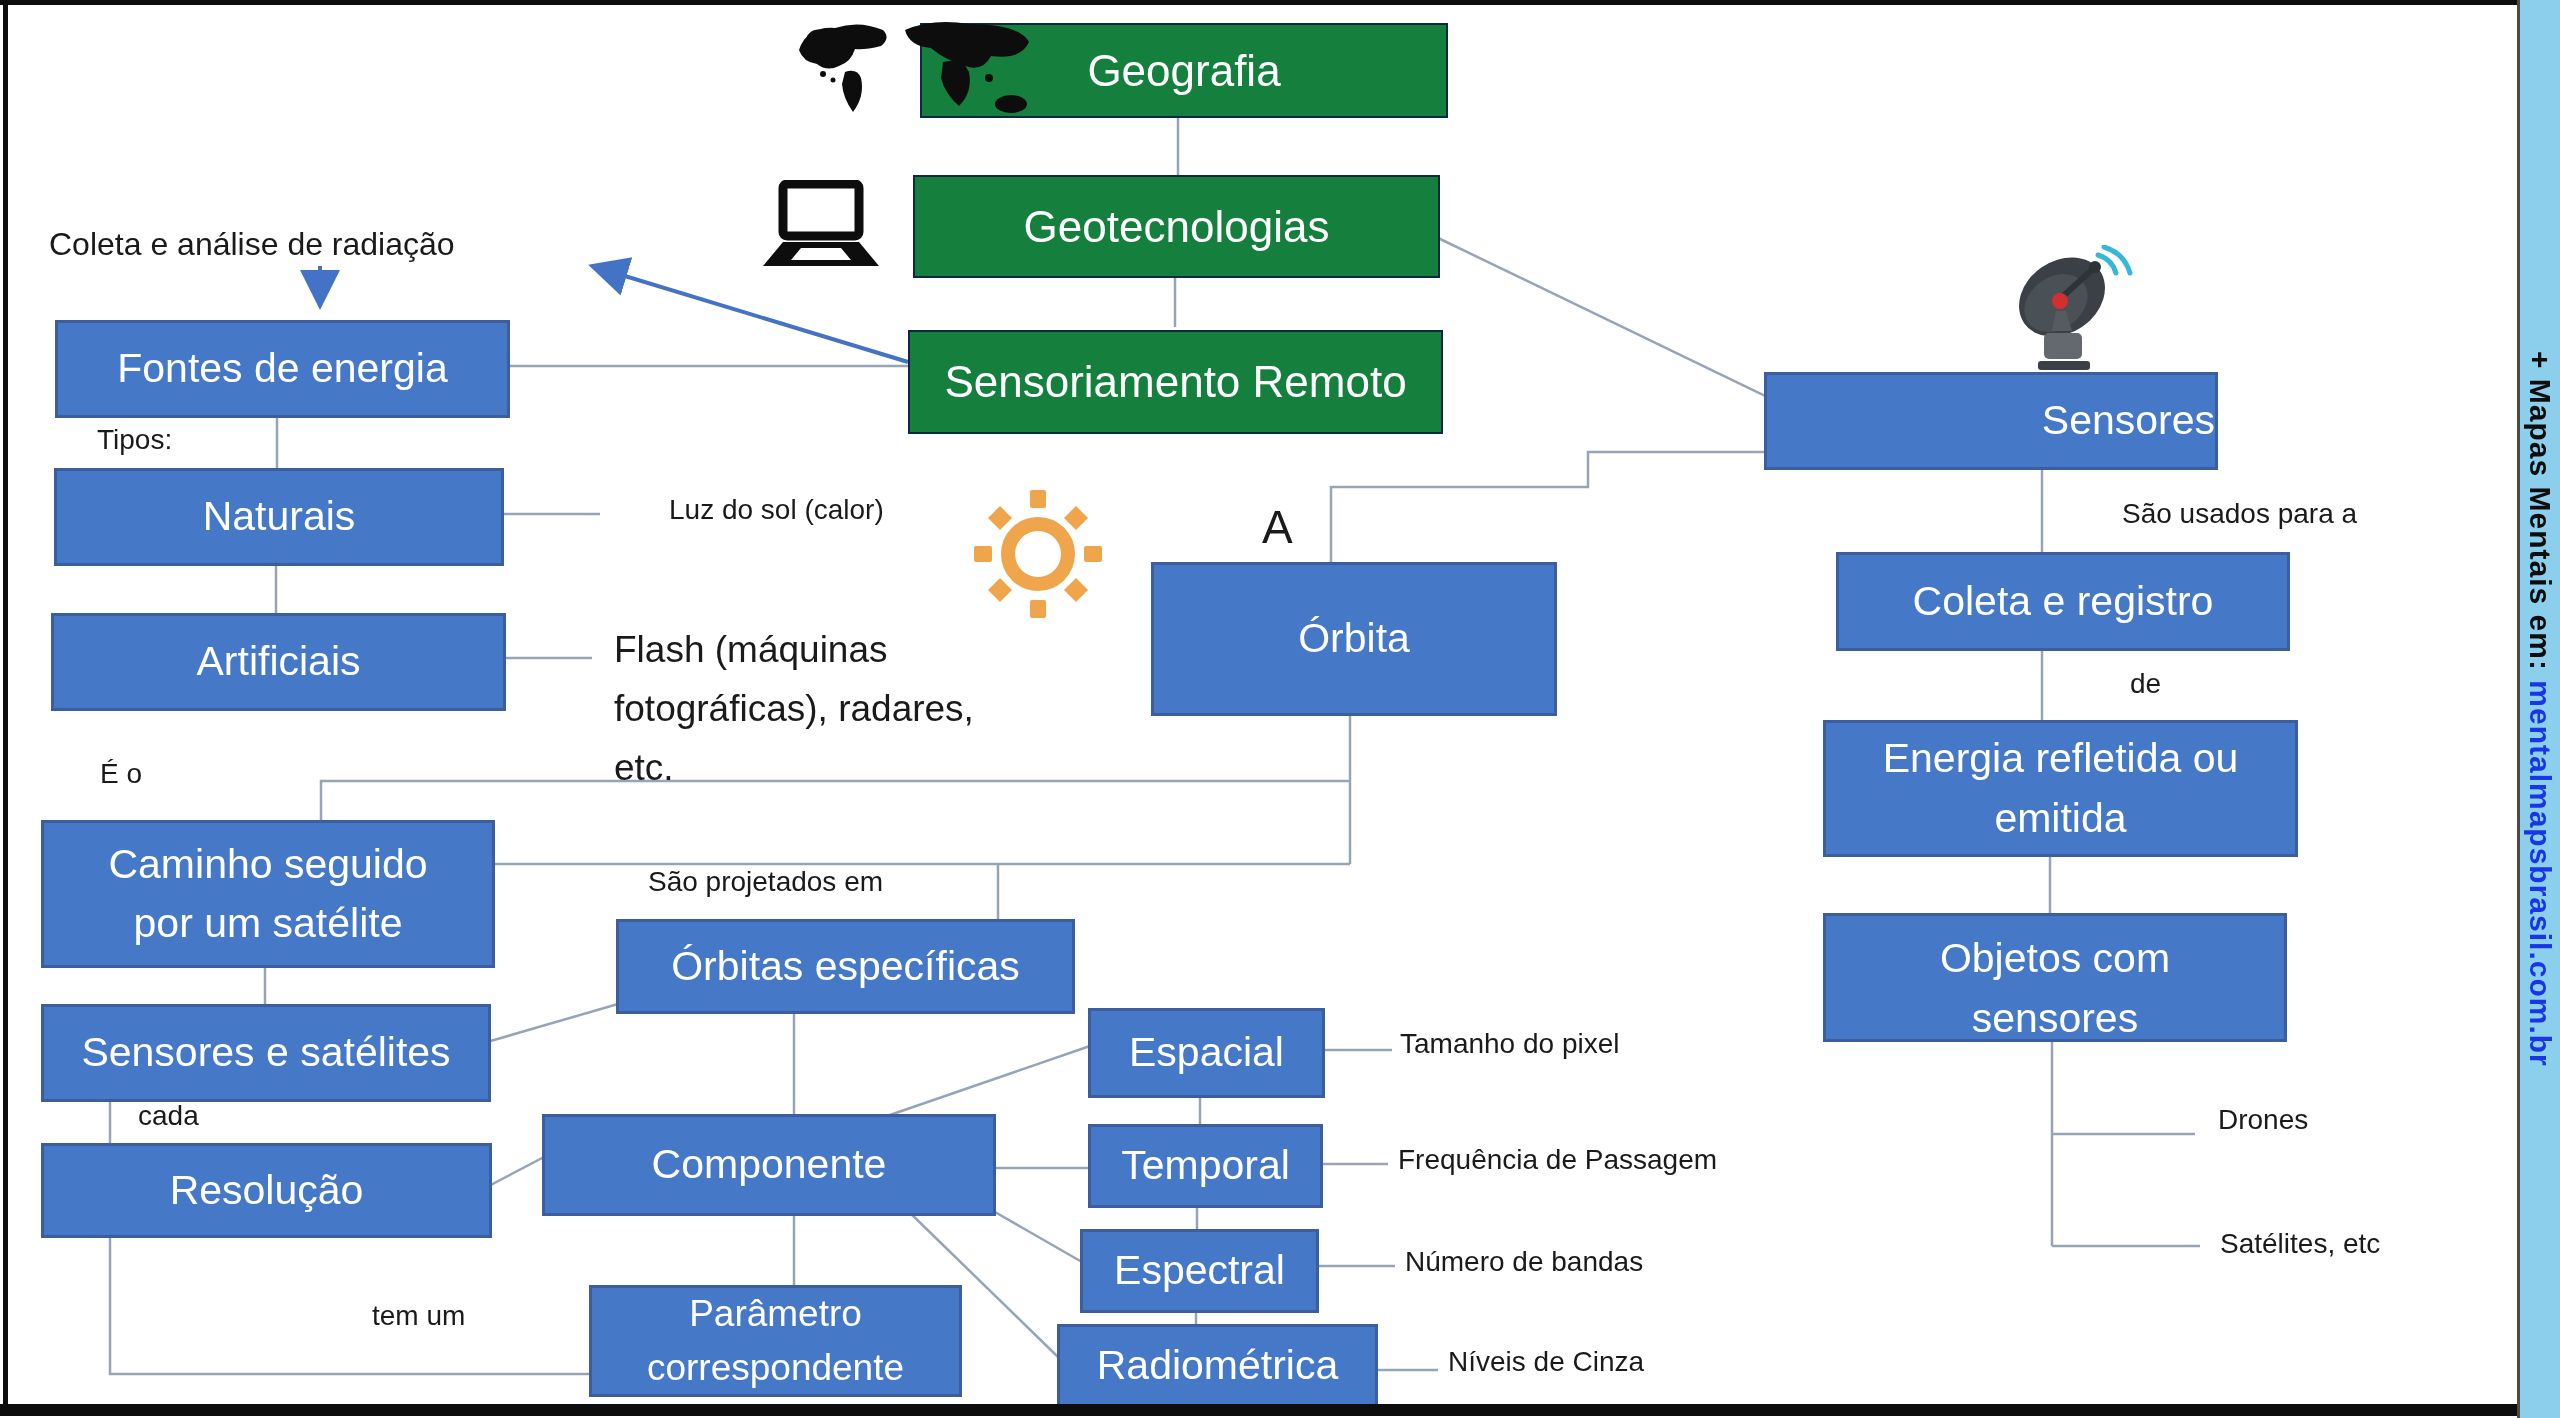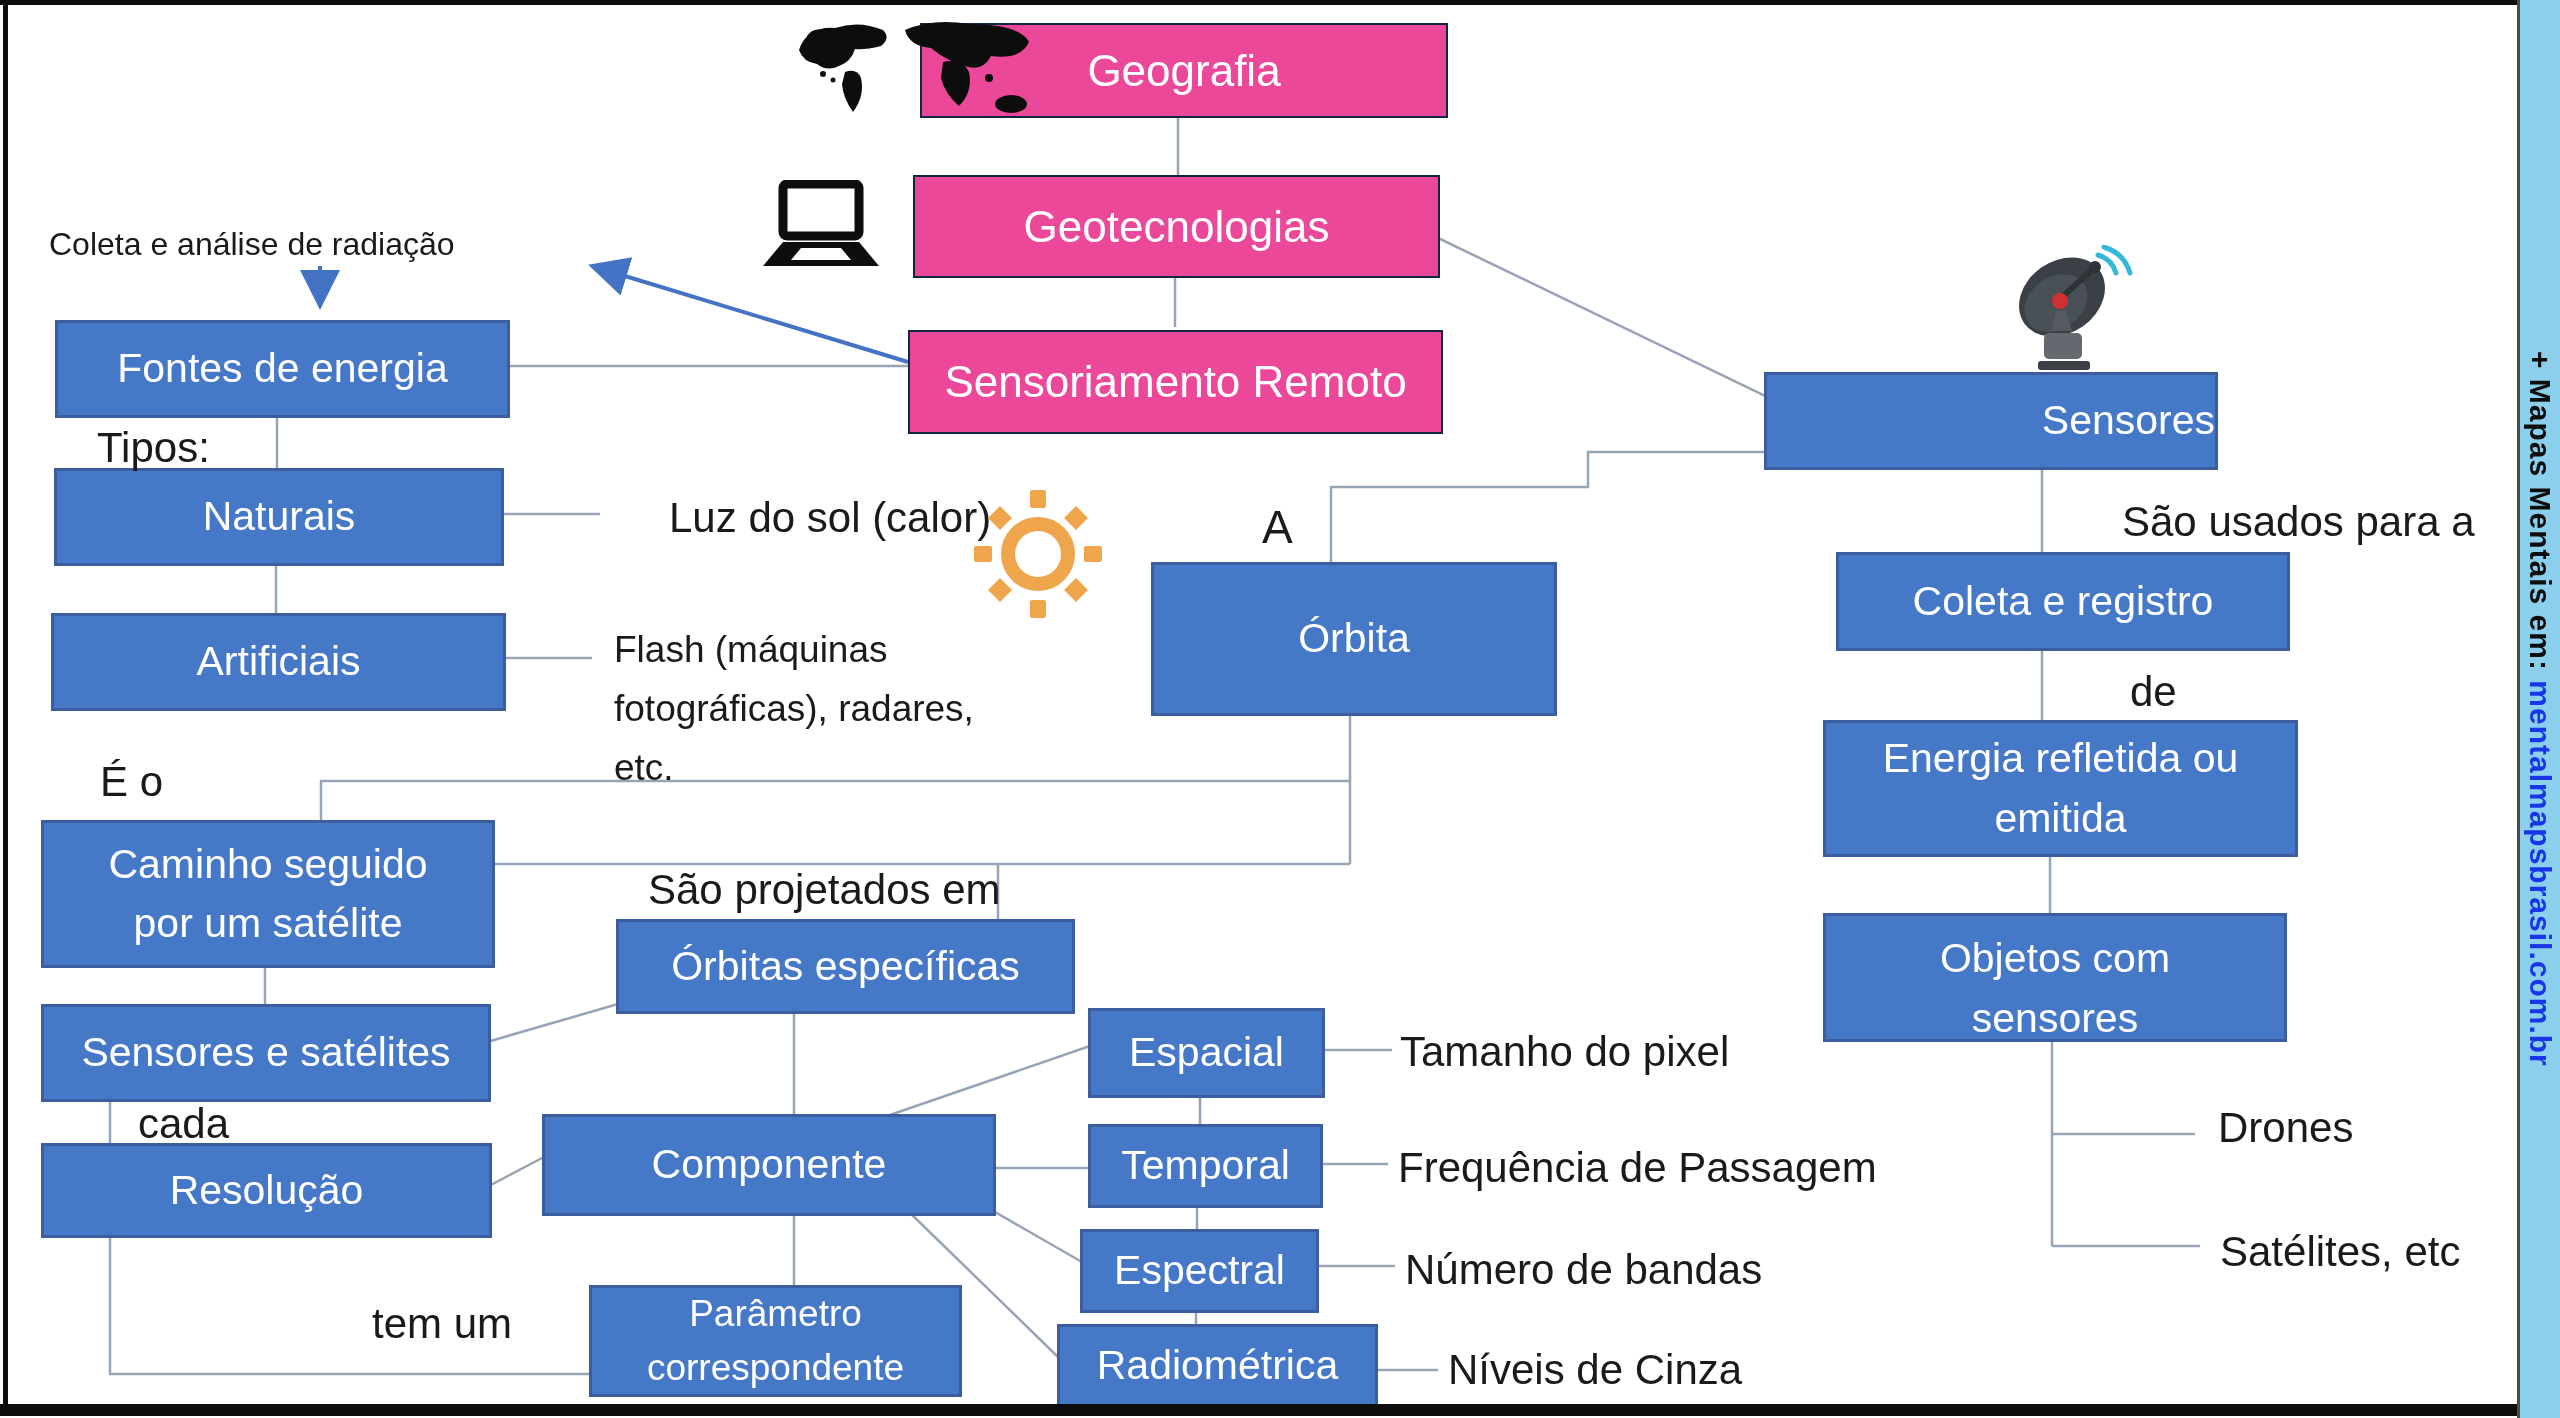--- a/index.html
+++ b/index.html
@@ -7,24 +7,24 @@
     position:relative;width:2560px;height:1418px;overflow:hidden;
     background:#ffffff;font-family:"Liberation Sans",sans-serif;
   }
   svg.overlay{position:absolute;left:0;top:0;z-index:1;}
   .node{
     position:absolute;z-index:2;display:flex;align-items:center;justify-content:center;
     text-align:center;color:#ffffff;line-height:1.12;
     font-family:"Liberation Sans",sans-serif;
   }
   .node span{display:inline-block;}
-  .dark{background:#ec4899;border:2px solid #102645;font-size:44px;}
+  .dark{background:#15803d;border:2px solid #102645;font-size:44px;}
   .blue{background:#4678C8;border:3px solid #3D5E9E;font-size:41px;}
   .lbl{
-    position:absolute;z-index:2;color:#1A1A1A;font-size:42px;white-space:nowrap;
+    position:absolute;z-index:2;color:#1A1A1A;font-size:28px;white-space:nowrap;
     font-family:"Liberation Sans",sans-serif;
   }
   .wrap{white-space:normal;line-height:1.45;}
   .frame{position:absolute;background:#0d0d0d;z-index:4;}
   #sidebar{
     position:absolute;right:0;top:0;width:40px;height:1418px;background:#8CCFEC;z-index:5;
     display:flex;align-items:center;justify-content:center;border-left:3px solid #4a4a4a;
   }
   #sidebar .vtext{
     writing-mode:vertical-rl;font-weight:bold;font-size:30px;letter-spacing:1px;

